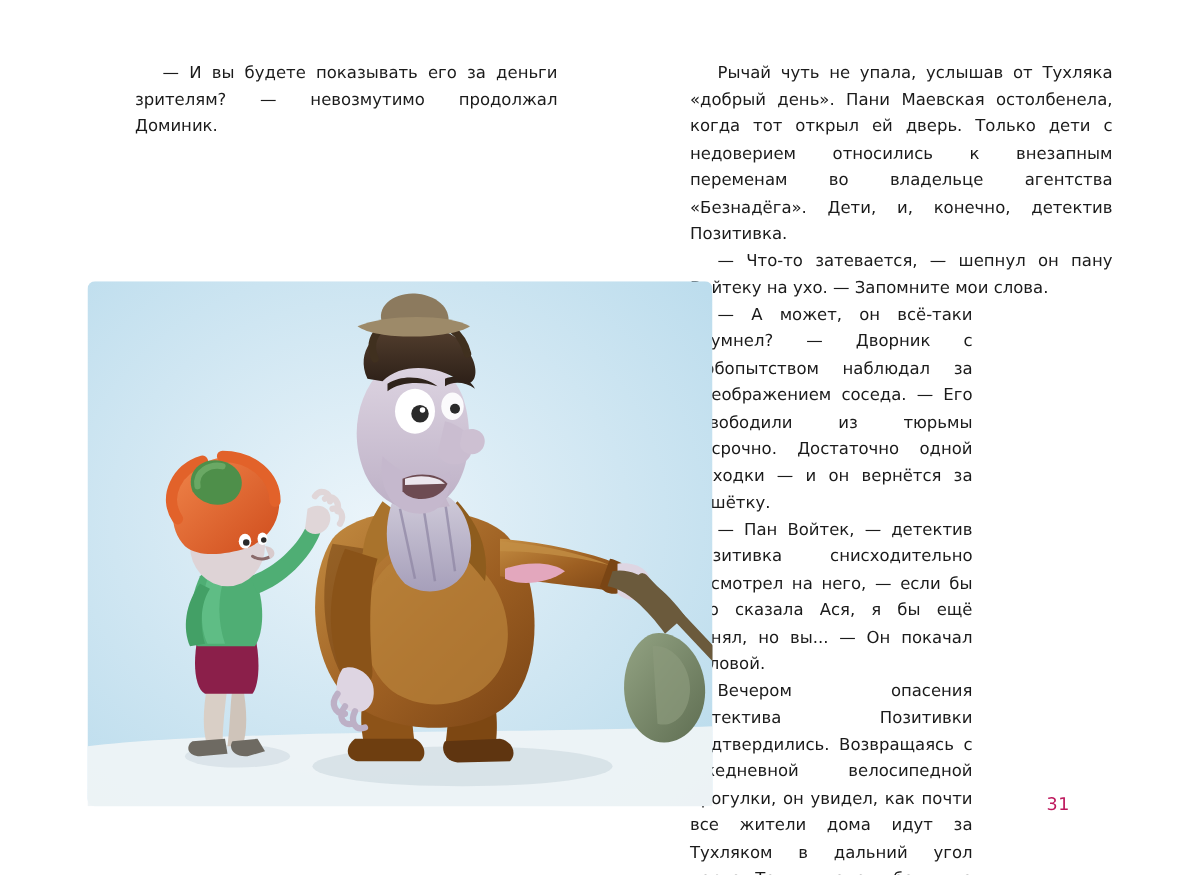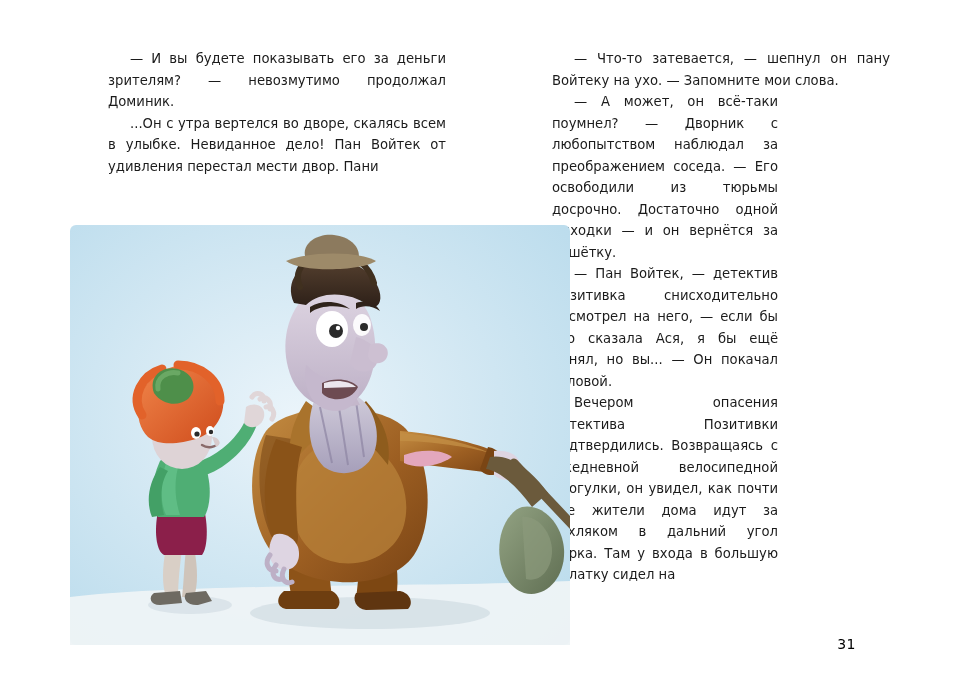--- a/index.html
+++ b/index.html
@@ -58,37 +58,37 @@
     width: 500px;
     height: 420px;
   }
 
   .page-number {
     position: absolute;
     right: 98px;
     bottom: 48px;
     font-family: "DejaVu Sans", sans-serif;
     font-size: 14px;
-    color: #000000;
+    color: #be185d;
     letter-spacing: 0.5px;
   }
 </style>
 </head>
 <body>
 
 <div class="page">
 
   <div class="columns">
 
     <div class="col col-left">
       <p class="para">— И вы будете показывать его за деньги зрителям? — невозмутимо продолжал Доминик.</p>
-      <p class="para">...Он с утра вертелся во дворе, скалясь всем в улыбке. Невиданное дело! Пан Войтек от удивления перестал мести двор. Пани</p>
     </div>
 
     <div class="col col-right">
+      <p class="para">Рычай чуть не упала, услышав от Тухляка «добрый день». Пани Маевская остолбенела, когда тот открыл ей дверь. Только дети с недоверием относились к внезапным переменам во владельце агентства «Безнадёга». Дети, и, конечно, детектив Позитивка.</p>
       <p class="para">— Что-то затевается, — шепнул он пану Войтеку на ухо. — Запомните мои слова.</p>
       <p class="para wrap-narrow">— А может, он всё-таки поумнел? — Дворник с любопытством наблюдал за преображением соседа. — Его освободили из тюрьмы досрочно. Достаточно одной выходки — и он вернётся за решётку.</p>
       <p class="para wrap-mid">— Пан Войтек, — детектив Позитивка снисходительно посмотрел на него, — если бы это сказала Ася, я бы ещё понял, но вы... — Он покачал головой.</p>
       <p class="para wrap-mid">Вечером опасения детектива Позитивки подтвердились. Возвращаясь с ежедневной велосипедной прогулки, он увидел, как почти все жители дома идут за Тухляком в дальний угол парка. Там у входа в большую палатку сидел на</p>
     </div>
 
   </div>
 
   <div class="illo">
     <svg width="500" height="420" viewBox="0 0 500 420" xmlns="http://www.w3.org/2000/svg">

